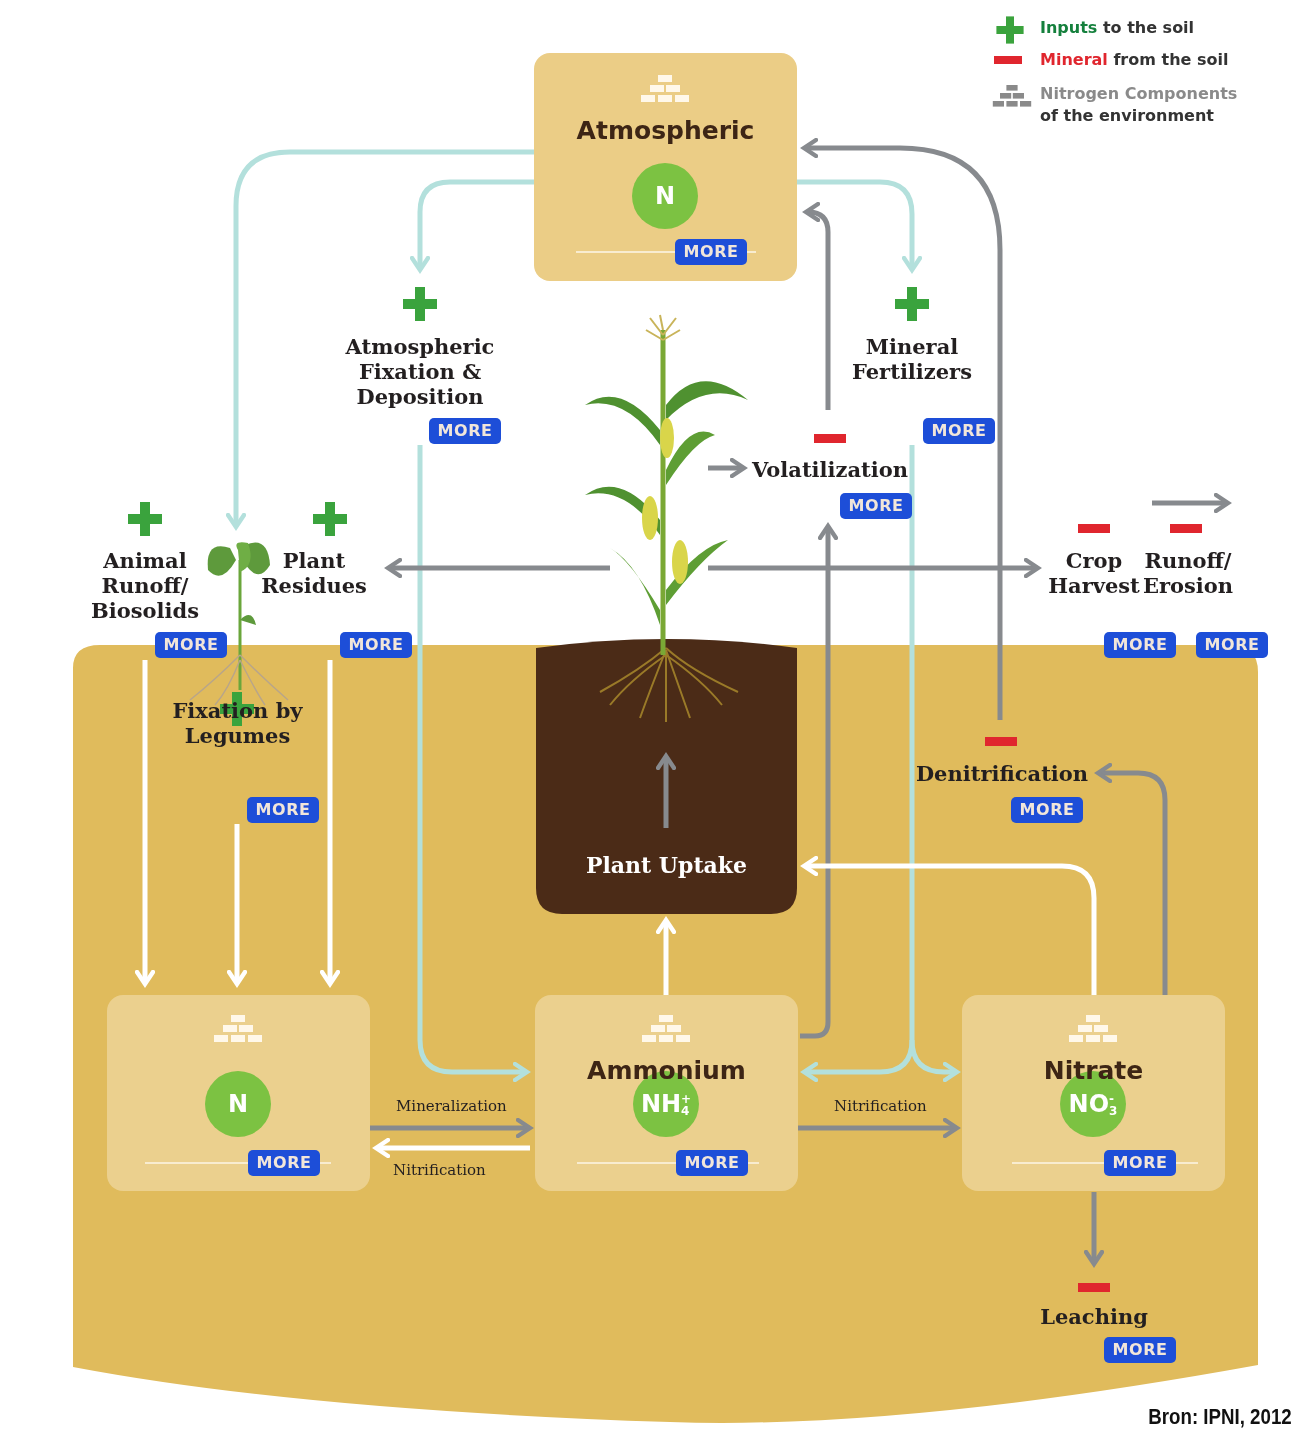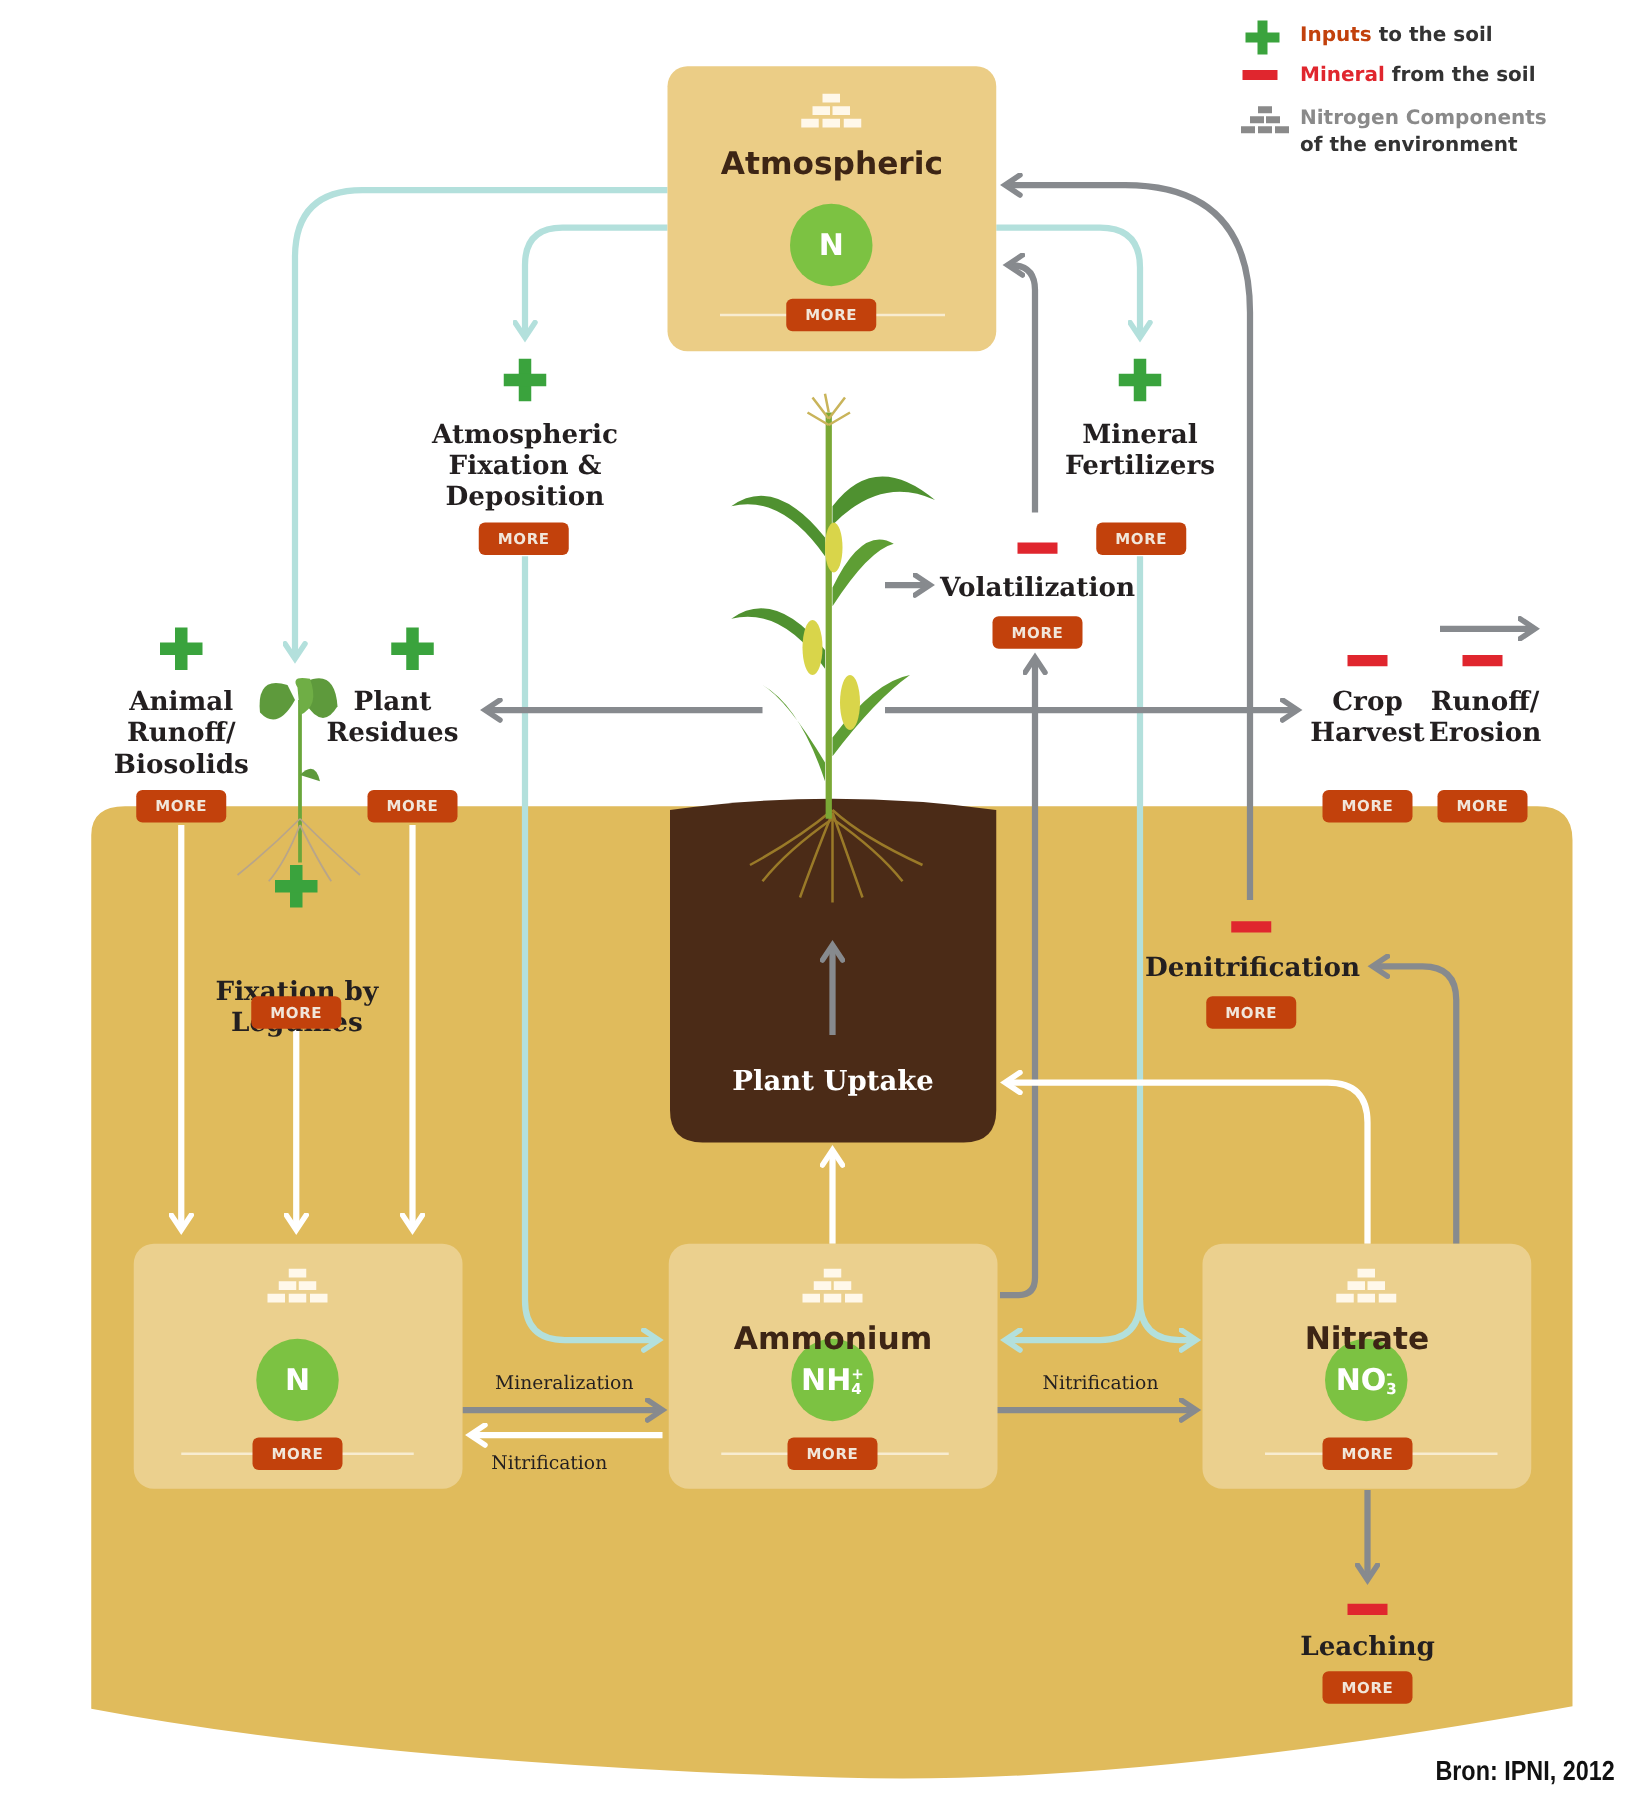--- a/index.html
+++ b/index.html
@@ -3,23 +3,23 @@
 <meta charset="utf-8">
 <style>
   html, body { margin:0; padding:0; background:#ffffff; }
   body { width:1314px; height:1439px; position:relative; overflow:hidden;
          font-family:"DejaVu Sans", sans-serif; color:#231f20; }
   #diagram { position:absolute; left:0; top:0; width:1314px; height:1439px; }
   .abs { position:absolute; }
   .label { position:absolute; text-align:center; font-family:"DejaVu Serif", serif;
            font-weight:bold; font-size:21px; line-height:25px; color:#231f20; }
   .small-label { position:absolute; font-family:"DejaVu Serif", serif; font-size:15px; color:#231f20; }
-  .more { position:absolute; width:72px; height:26px; background:#c2410c; border-radius:5px;
-          color:#f1e6da; font-family:"DejaVu Sans", sans-serif; font-weight:bold; font-size:12px;
-          line-height:26px; text-align:center; cursor:pointer; letter-spacing:0.5px; }
+  .more { position:absolute; width:72px; height:26px; background:#1d4ed8; border-radius:5px;
+          color:#f1e6da; font-family:"DejaVu Sans", sans-serif; font-weight:bold; font-size:16px;
+          line-height:26px; text-align:center; cursor:pointer; letter-spacing:0.5px;margin-left:46px; }
   .plus { position:absolute; width:34px; height:34px; }
   .plus::before, .plus::after { content:""; position:absolute; background:#3aa33d; }
   .plus::before { left:12px; top:0; width:10px; height:34px; }
   .plus::after { left:0; top:12px; width:34px; height:10px; }
   .minus { position:absolute; width:32px; height:9px; background:#e0262e; }
   .box { position:absolute; border-radius:16px; }
   .box-title { position:absolute; left:0; right:0; text-align:center; font-family:"DejaVu Sans", sans-serif;
                font-weight:bold; font-size:25px; line-height:32px; color:#3d2515; }
   .circle { position:absolute; width:66px; height:66px; border-radius:50%; background:#7cc242;
             color:#fff; font-weight:bold; font-size:24px; line-height:66px; text-align:center;
@@ -115,21 +115,21 @@
         <path d="M240,655 Q215,680 190,700"></path>
           <path d="M240,655 Q265,680 288,700"></path>
         <path d="M240,660 Q228,690 215,705"></path>
           <path d="M240,660 Q255,690 265,705"></path>
       </g>
     </g>
   </svg>
 
   <div class="plus" style="left:993px;top:13px;transform:scale(0.8)"></div>
   <div class="legend-text" style="left:1040px;top:18px">
-    <span style="color:#c2410c">Inputs</span><span> to the soil</span>
+    <span style="color:#15803d">Inputs</span><span> to the soil</span>
   </div>
   <div class="minus" style="left:994px;top:56px;width:28px;height:8px"></div>
   <div class="legend-text" style="left:1040px;top:50px">
     <span style="color:#e0262e">Mineral</span><span> from the soil</span>
   </div>
   <div class="bricks" style="left:988px;top:82px;transform:scale(0.8)">
     <span style="left:17px;top:0;background:#8a8a8a"></span>
     <span style="left:9px;top:10px;background:#8a8a8a"></span>
       <span style="left:25px;top:10px;background:#8a8a8a"></span>
     <span style="left:0;top:20px;background:#8a8a8a"></span>
@@ -196,21 +196,21 @@
   <div class="more" style="left:1058px;top:632px">MORE</div>
 
   <div class="minus" style="left:1170px;top:524px"></div>
   <div class="label" style="left:1138px;top:548px;width:100px">
     <div>Runoff/</div>
     <div>Erosion</div>
   </div>
   <div class="more" style="left:1150px;top:632px">MORE</div>
 
   <div class="plus" style="left:220px;top:692px"></div>
-  <div class="label" style="left:150px;top:780px;width:175px">
+  <div class="label" style="left:150px;top:698px;width:175px">
     <div>Fixation by</div>
     <div>Legumes</div>
   </div>
   <div class="more" style="left:201px;top:797px">MORE</div>
 
   <div class="minus" style="left:985px;top:737px"></div>
   <div class="label" style="left:912px;top:761px;width:180px">Denitrification</div>
   <div class="more" style="left:965px;top:797px">MORE</div>
 
   <div class="uptake-text" style="left:536px;top:852px;width:261px">Plant Uptake</div>

